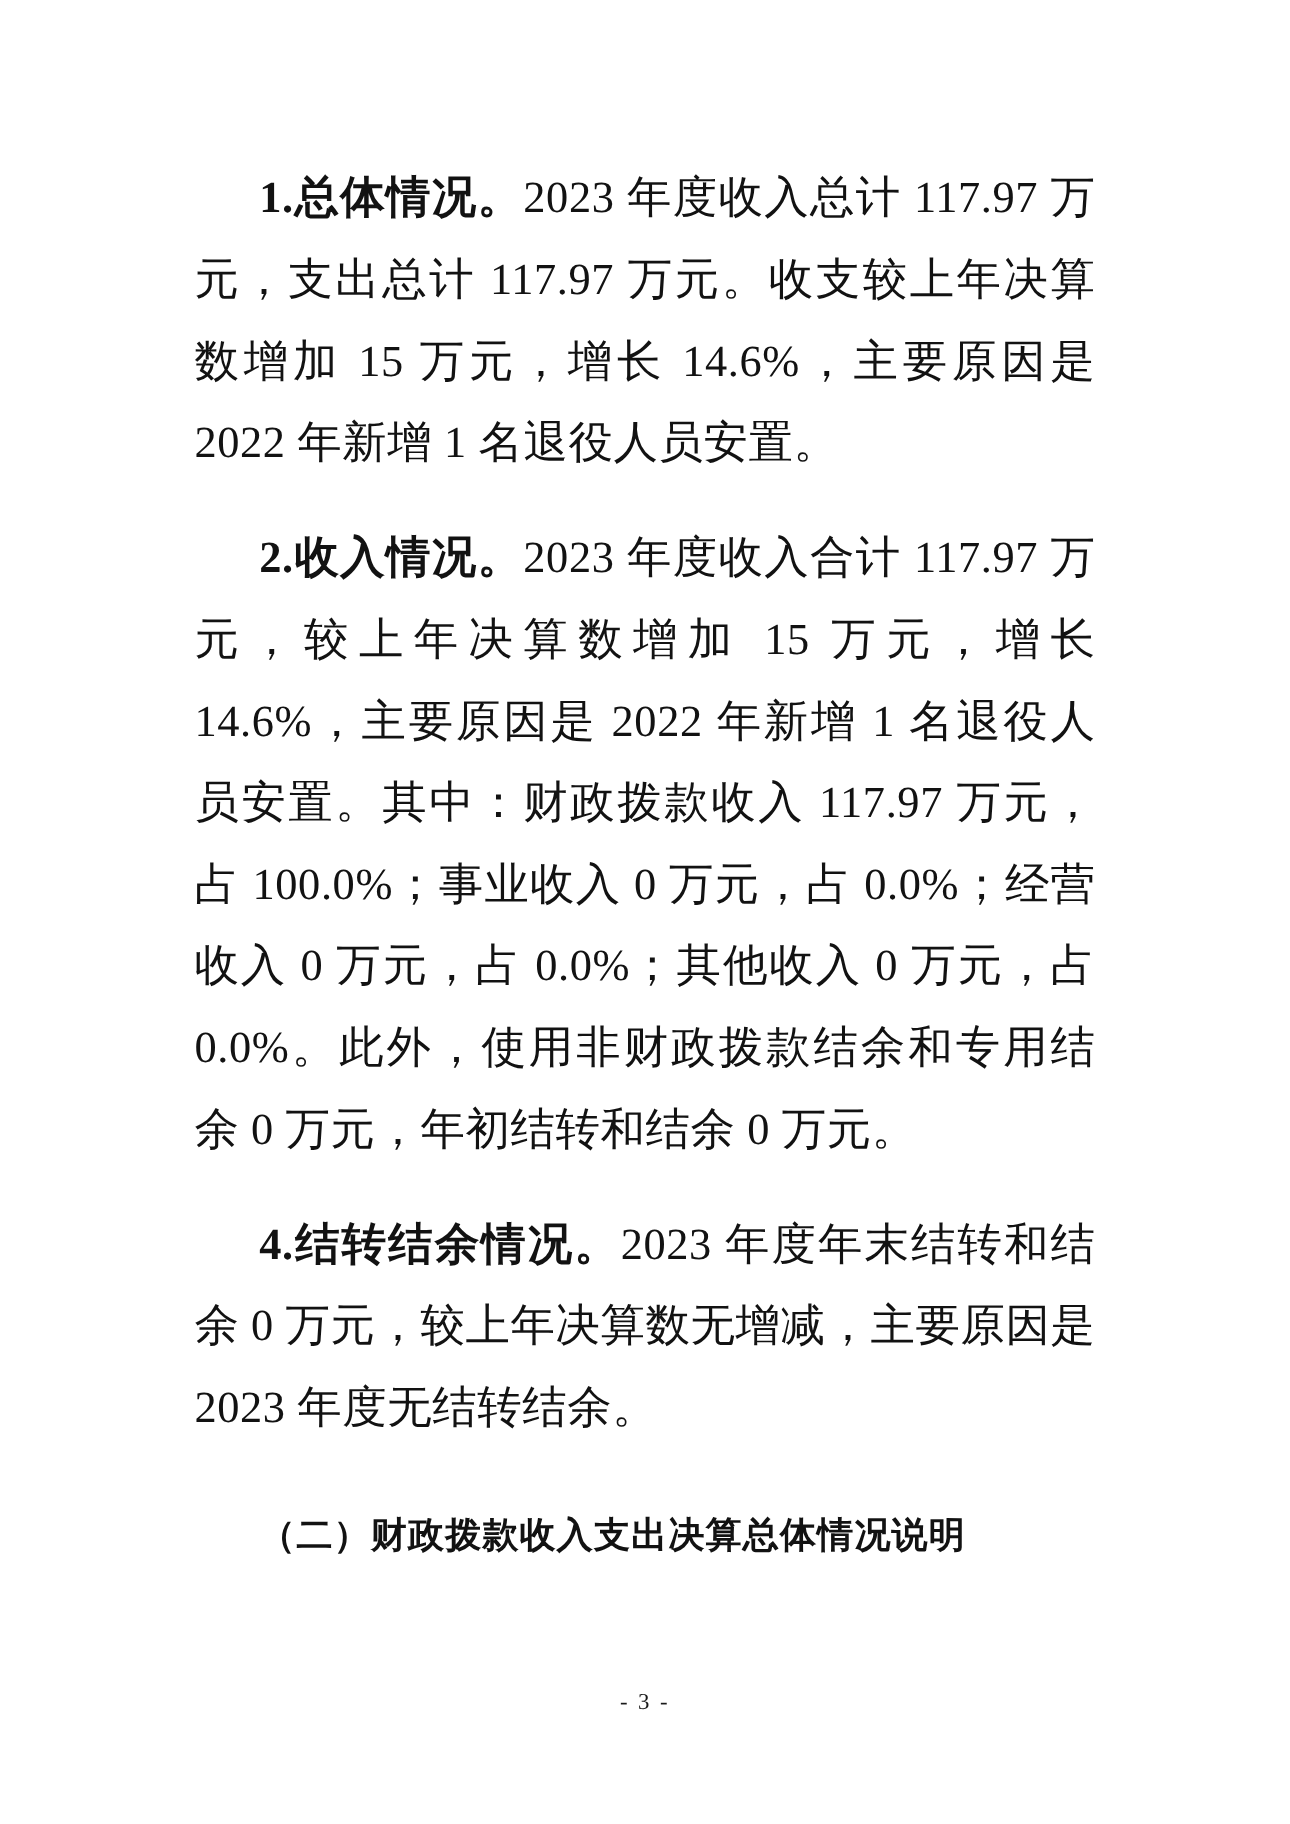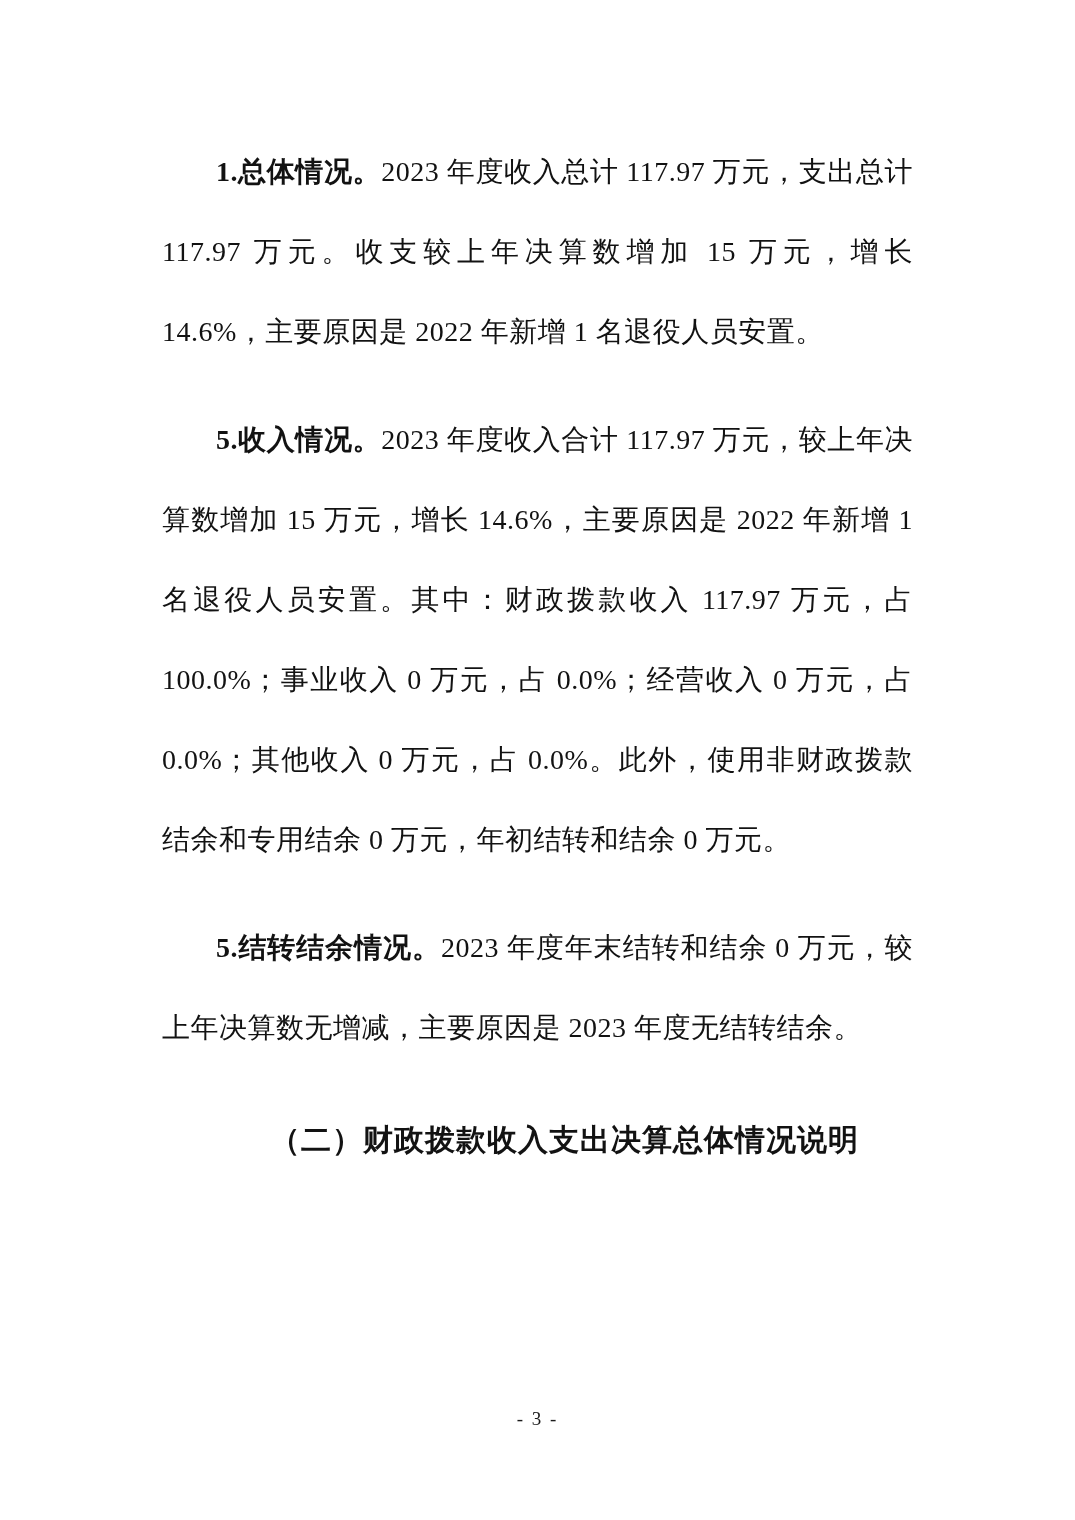--- a/index.html
+++ b/index.html
@@ -15,41 +15,41 @@
     color: #121212;
     overflow: hidden;
   }
   .content {
     position: absolute;
     left: 162px;
     top: 132px;
     width: 751px;
   }
   .para {
-    font-size: 28px;
-    line-height: 80px;
+    font-size: 37px;
+    line-height: 68px;
     text-align: justify;
     text-indent: 54px;
     letter-spacing: 0.5px;
     margin-top: 28px;
   }
   .para:first-child {
     margin-top: 0;
   }
   .para .lead {
     font-weight: 700;
   }
   .section-heading {
     font-size: 30px;
     line-height: 56px;
     font-weight: 700;
     text-indent: 54px;
     letter-spacing: 1px;
     margin: 44px 0 4px 0;
-    text-align: center;
+    text-align: left;
   }
   .page-footer {
     position: absolute;
     left: 0;
     top: 1406px;
     width: 1075px;
     text-align: center;
     font-size: 19px;
     line-height: 26px;
     letter-spacing: 2px;
@@ -57,24 +57,24 @@
   }
 </style>
 </head>
 <body>
 
 <div class="page">
   <div class="content">
 
     <p class="para"><span class="lead">1.总体情况。</span><span>2023 年度收入总计 117.97 万元，支出总计 117.97 万元。收支较上年决算数增加 15 万元，增长 14.6%，主要原因是 2022 年新增 1 名退役人员安置。</span></p>
 
-    <p class="para"><span class="lead">5.收入情况。</span><span>2023 年度收入合计 117.97 万元，较上年决算数增加 15 万元，增长 14.6%，主要原因是 2022 年新增 1 名退役人员安置。其中：财政拨款收入 117.97 万元，占 100.0%；事业收入 0 万元，占 0.0%；经营收入 0 万元，占 0.0%；其他收入 0 万元，占 0.0%。此外，使用非财政拨款结余和专用结余 0 万元，年初结转和结余 0 万元。</span></p>
+    <p class="para"><span class="lead">2.收入情况。</span><span>2023 年度收入合计 117.97 万元，较上年决算数增加 15 万元，增长 14.6%，主要原因是 2022 年新增 1 名退役人员安置。其中：财政拨款收入 117.97 万元，占 100.0%；事业收入 0 万元，占 0.0%；经营收入 0 万元，占 0.0%；其他收入 0 万元，占 0.0%。此外，使用非财政拨款结余和专用结余 0 万元，年初结转和结余 0 万元。</span></p>
 
 
-    <p class="para"><span class="lead">5.结转结余情况。</span><span>2023 年度年末结转和结余 0 万元，较上年决算数无增减，主要原因是 2023 年度无结转结余。</span></p>
+    <p class="para"><span class="lead">4.结转结余情况。</span><span>2023 年度年末结转和结余 0 万元，较上年决算数无增减，主要原因是 2023 年度无结转结余。</span></p>
 
     <h3 class="section-heading">（二）财政拨款收入支出决算总体情况说明</h3>
 
 
   </div>
 
   <div class="page-footer">- 3 -</div>
 </div>
 
 </body></html>

